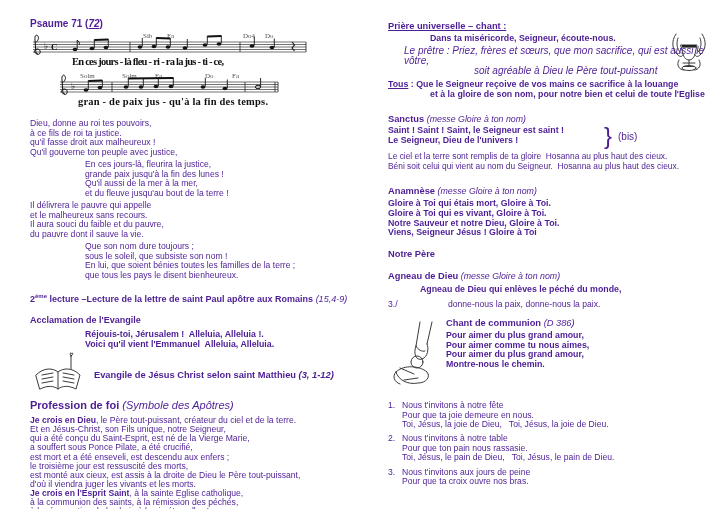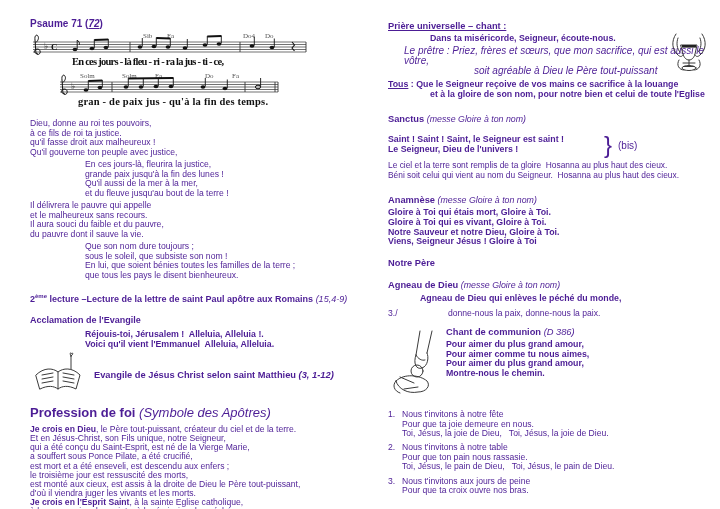--- a/index.html
+++ b/index.html
@@ -29,35 +29,35 @@
 
   .lecture{font-size:9px;margin-top:13px;}
   .lecture sup{font-size:6px;}
   .acclam-title{font-size:9px;font-weight:bold;margin-top:11px;}
   .acclam-lines{font-size:8.8px;font-weight:bold;line-height:9.6px;margin:5px 0 0 55px;}
 
   .evangile-row{display:flex;align-items:center;margin-top:3px;height:46px;}
   .evangile-row .icon{flex:0 0 56px;}
   .evangile-text{font-size:9.3px;margin-left:8px;}
 
-  .profession{font-size:13px;margin-top:7px;}
+  .profession{font-size:11px;margin-top:1px;}
   .credo{font-size:8.6px;line-height:9.1px;margin-top:5px;}
 
   .pu-title{font-size:9.3px;font-weight:bold;margin-top:7px;}
   .pu-resp{font-size:8.8px;font-weight:bold;margin:2px 0 0 42px;}
 
   .pres-title{font-size:9.3px;font-weight:bold;text-decoration:underline;margin-top:17px;}
   .pretre{font-size:10px;font-style:italic;line-height:10px;margin-top:3px;margin-left:16px;}
   .pretre .l2{margin-left:70px;}
   .tous{font-size:8.8px;font-weight:bold;line-height:10px;margin-top:3px;}
   .tous .l2{margin-left:42px;}
 
   .sect-head{font-size:9.3px;margin-top:15px;}
   .sect-head .note{font-size:8.8px;}
-  .sanctus-refrain{display:flex;align-items:center;margin-top:11px;}
+  .sanctus-refrain{display:flex;align-items:center;margin-top:2px;}
   .sanctus-lines{font-size:8.8px;font-weight:bold;line-height:9.8px;}
   .brace{font-size:24px;font-weight:300;margin:0 6px 0 40px;line-height:20px;}
   .bis{font-size:10px;}
   .plain-lines{font-size:8.4px;line-height:10px;margin-top:5px;}
   .bold-lines{font-size:8.8px;font-weight:bold;line-height:9.8px;margin-top:3px;}
 
   .notre-pere{font-size:9.3px;font-weight:bold;margin-top:11px;}
   .agneau-line{font-size:8.8px;font-weight:bold;margin:3px 0 0 32px;}
   .numbered{font-size:8.6px;line-height:10px;margin-top:5px;}
   .numrow{display:flex;}

